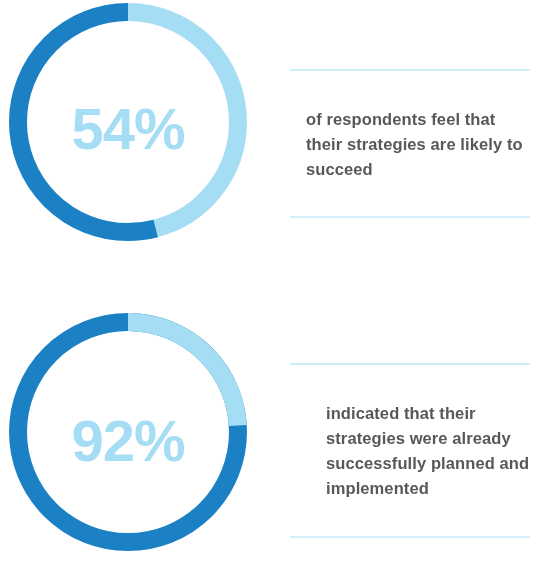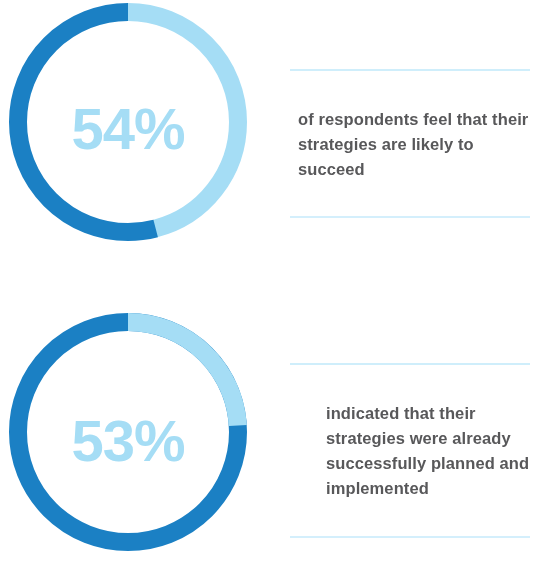--- a/index.html
+++ b/index.html
@@ -77,21 +77,21 @@
   .rule.rule-light { background: #d4effc; }
 
   .caption-text {
     font-family: "Liberation Sans", sans-serif;
     font-weight: bold;
     font-size: 16.5px;
     line-height: 25px;
     color: #58585a;
     letter-spacing: 0.1px;
   }
-  .block-1 .caption-text { padding: 19px 0 18px 8px; }
+  .block-1 .caption-text { padding: 19px 0 18px 8px; margin-left: 8px; }
   .block-2 .caption-text { padding: 19px 0 19px 8px; margin-left: 28px; }
 </style>
 </head>
 <body>
 
 <div class="infographic">
 
   <section class="stat-block block-1">
 
     <div class="donut-wrap">
@@ -114,21 +114,21 @@
 
   <section class="stat-block block-2">
 
     <div class="donut-wrap">
       <svg class="donut-svg" width="240" height="240" viewBox="0 0 240 240">
 
         <circle cx="120" cy="120" r="110" fill="none" stroke="#1b80c4" stroke-width="18" stroke-dasharray="691.2 0" stroke-dashoffset="0" transform="rotate(-90 120 120)"></circle>
 
         <circle cx="120" cy="120" r="110" fill="none" stroke="#a5ddf5" stroke-width="18" stroke-dasharray="165.9 525.3" stroke-dashoffset="0" transform="rotate(-90 120 120)"></circle>
       </svg>
-      <div class="donut-label">53%</div>
+      <div class="donut-label">92%</div>
     </div>
 
     <div class="caption">
       <hr class="rule">
       <p class="caption-text">indicated that their strategies were already successfully planned and implemented</p>
       <hr class="rule rule-light">
     </div>
 
   </section>
 

